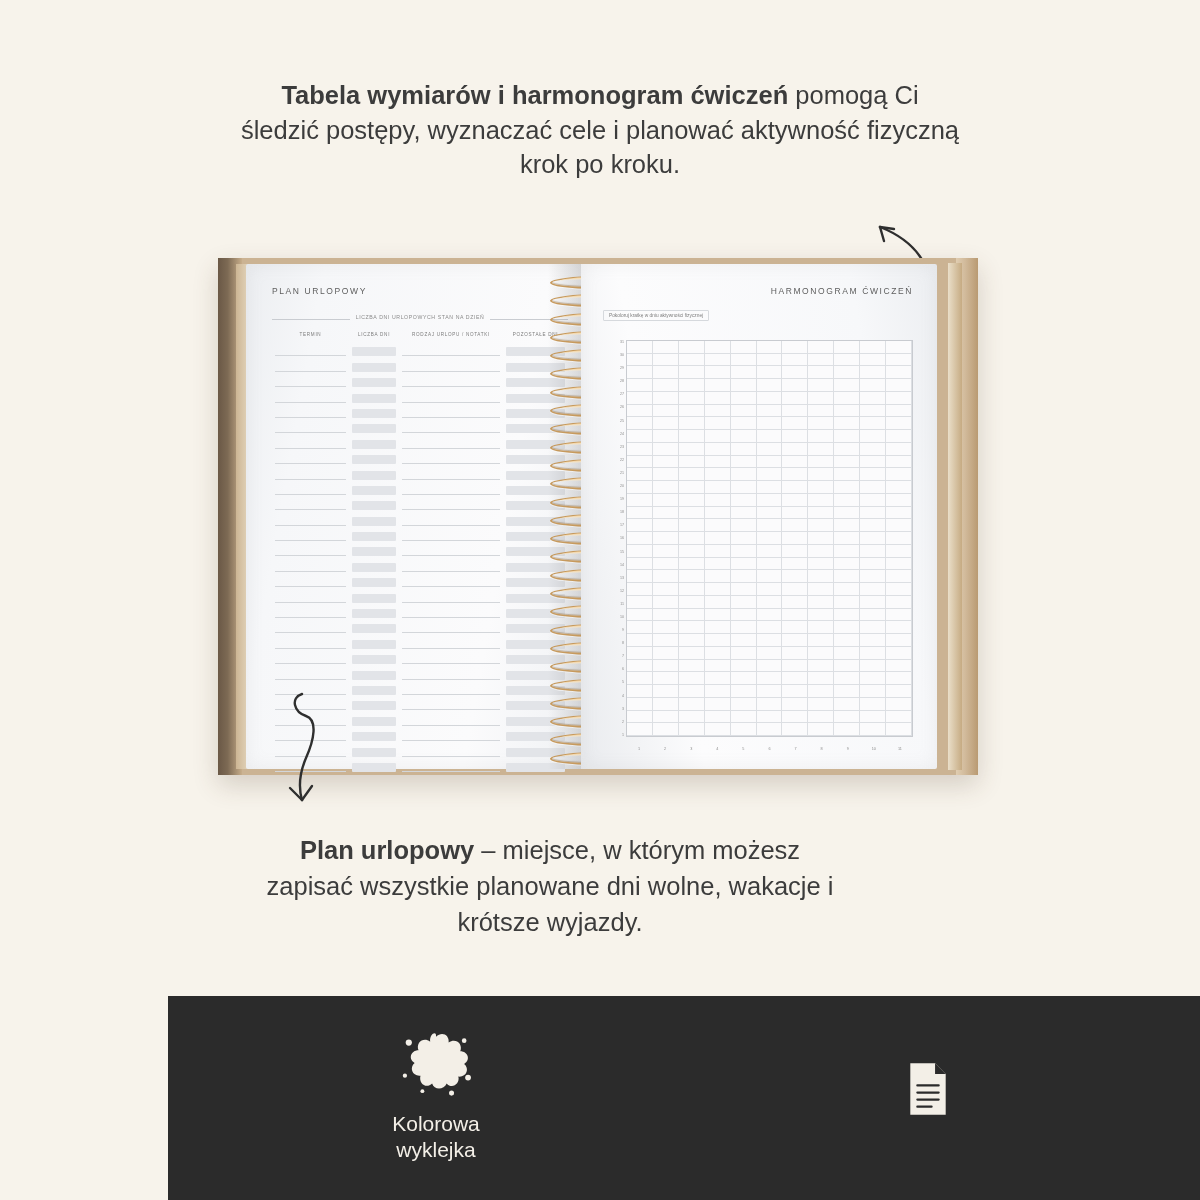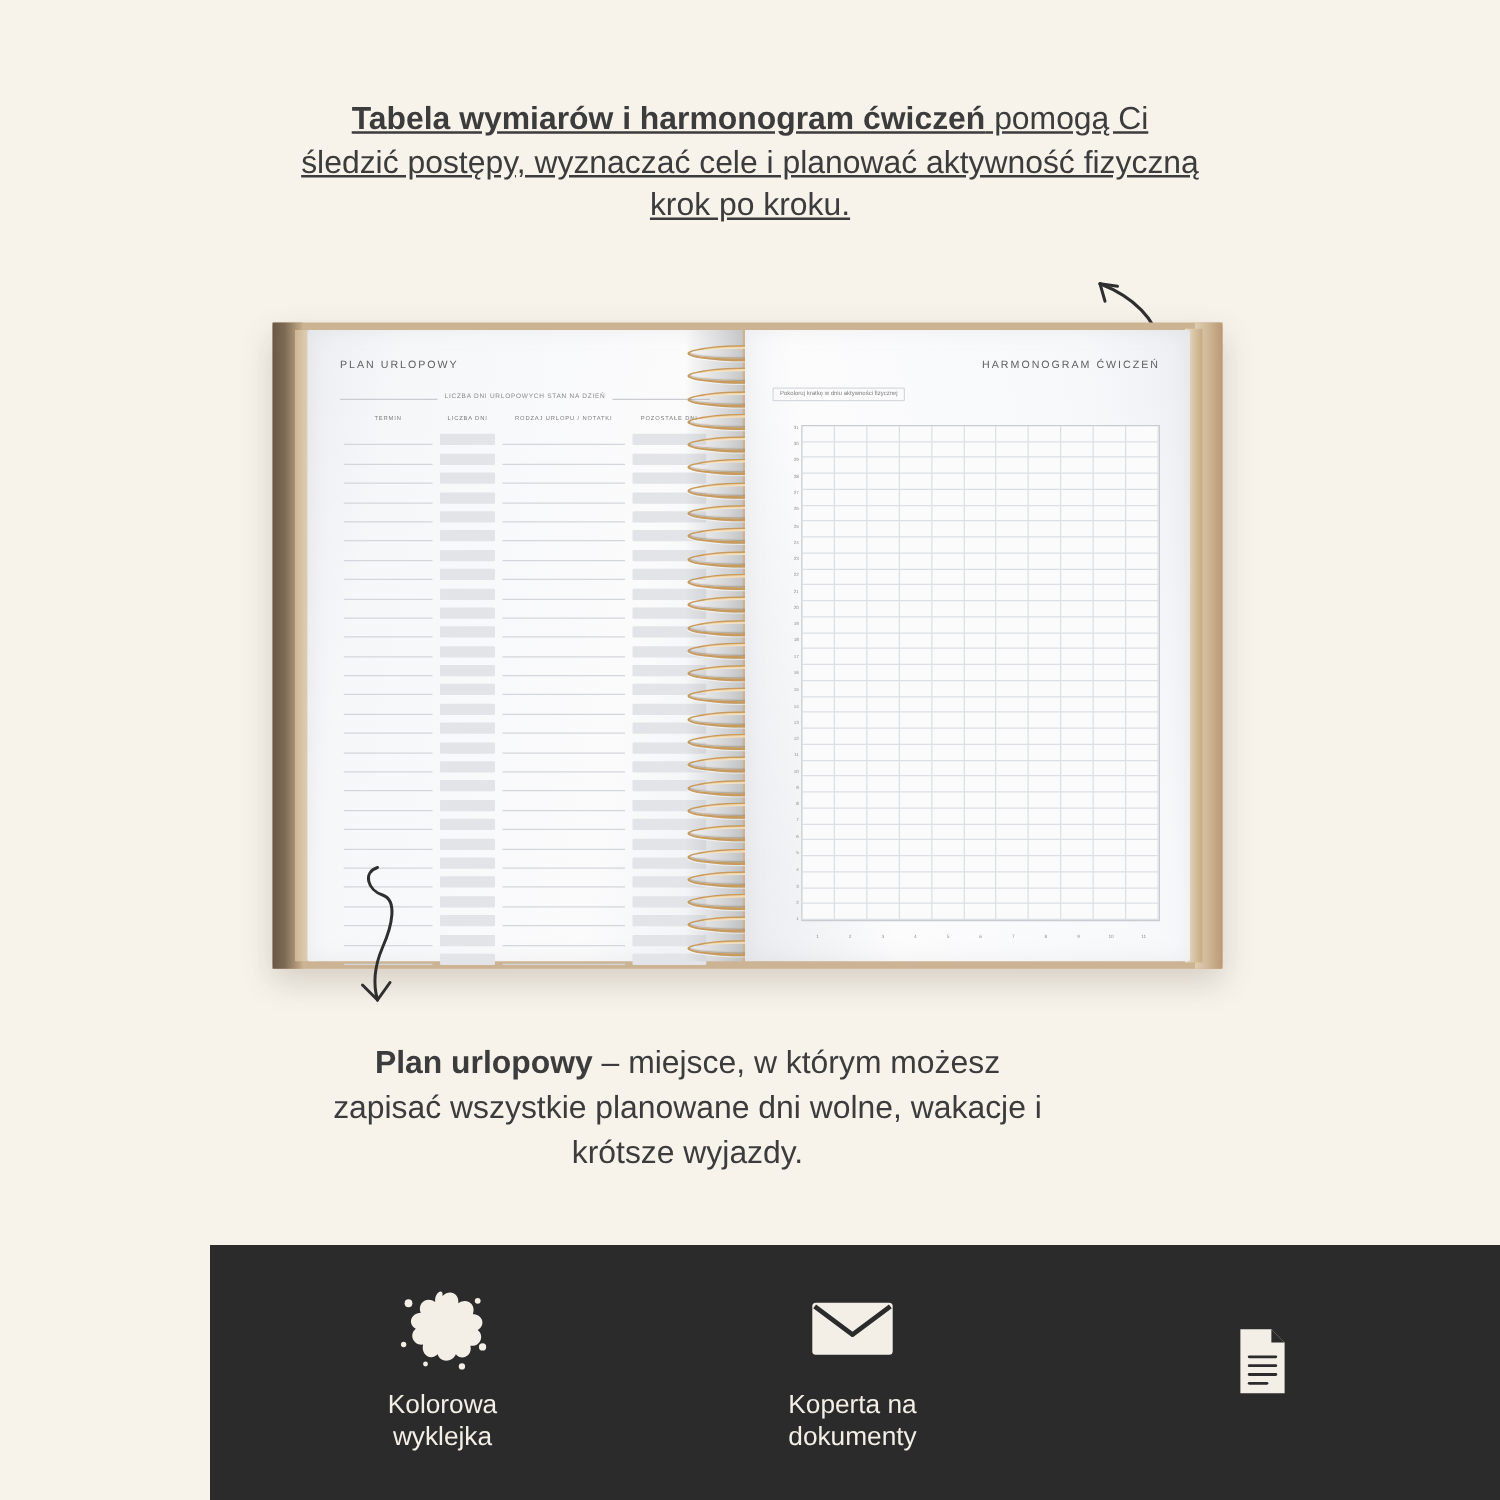--- a/index.html
+++ b/index.html
@@ -19,21 +19,20 @@
   
   .top-copy {
     position:absolute;
     left:0; top:78px;
     width:1200px;
     text-align:center;
     color:#3c3c3c;
     font-size:25.5px;
     line-height:1.36;
     padding:0 240px;
-    text-decoration:underline;
   }
   .top-copy b { font-weight:bold; }
 
   
   .notebook {
     position:absolute;
     left:218px; top:258px;
     width:760px; height:517px;
   }
   
@@ -69,21 +68,21 @@
     top:6px; height:calc(100% - 12px);
     background:#f4f5f7;
     box-shadow:inset 0 0 18px rgba(150,150,150,0.12);
   }
   .paper.left {
     left:28px; width:348px;
     border-radius:2px 0 0 2px;
     background:linear-gradient(100deg,#eceef1 0%,#f6f7f9 18%,#fbfbfc 70%,#eef0f3 100%);
   }
   .paper.right {
-    right:26px; width:356px;
+    right:41px; width:356px;
     border-radius:0 2px 2px 0;
     background:linear-gradient(260deg,#eceef1 0%,#f7f8fa 20%,#fcfcfd 72%,#e9ebee 100%);
   }
 
   
   .gutter-shadow-l {
     position:absolute; top:6px; height:calc(100% - 12px);
     left:330px; width:46px;
     background:linear-gradient(90deg,rgba(120,120,120,0) 0%, rgba(90,90,90,0.28) 100%);
     pointer-events:none;
@@ -1145,30 +1144,20 @@
             <circle cx="26" cy="64" r="2"></circle>
             <circle cx="56" cy="66" r="2.6"></circle>
           </g>
         </svg>
       </div>
       <div class="lbl">Kolorowa
 wyklejka</div>
     </div>
 
 
-    <div class="feature">
-      <div class="ic">
-        <svg viewBox="0 0 74 54" width="70" height="52">
-          <rect x="3" y="5" width="68" height="44" rx="3" fill="#f3efe7"></rect>
-          <path d="M5 8 L37 32 L69 8" fill="none" stroke="#2b2b2b" stroke-width="4" stroke-linejoin="round"></path>
-        </svg>
-      </div>
-      <div class="lbl">Koperta na
-dokumenty</div>
-    </div>
 
     <div class="feature">
       <div class="ic">
         <svg viewBox="0 0 52 64" width="46" height="58">
           <path d="M6 3 h28 l12 12 v46 h-40 z" fill="#f3efe7"></path>
           <path d="M34 3 v12 h12" fill="#2b2b2b"></path>
           <g stroke="#2b2b2b" stroke-width="2.6" stroke-linecap="round">
             <line x1="14" y1="28" x2="38" y2="28"></line>
             <line x1="14" y1="36" x2="38" y2="36"></line>
             <line x1="14" y1="44" x2="38" y2="44"></line>

